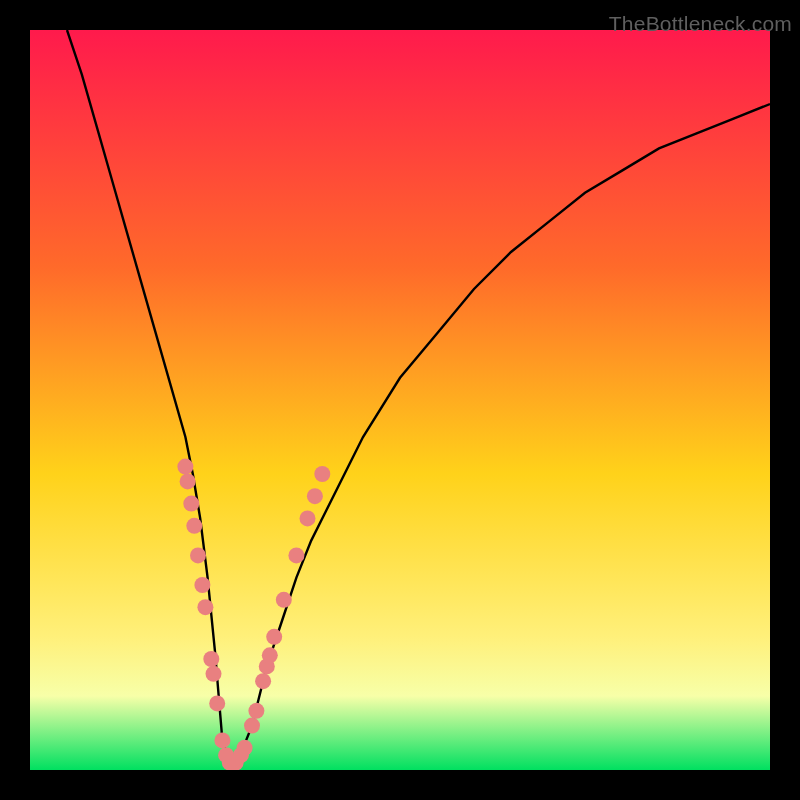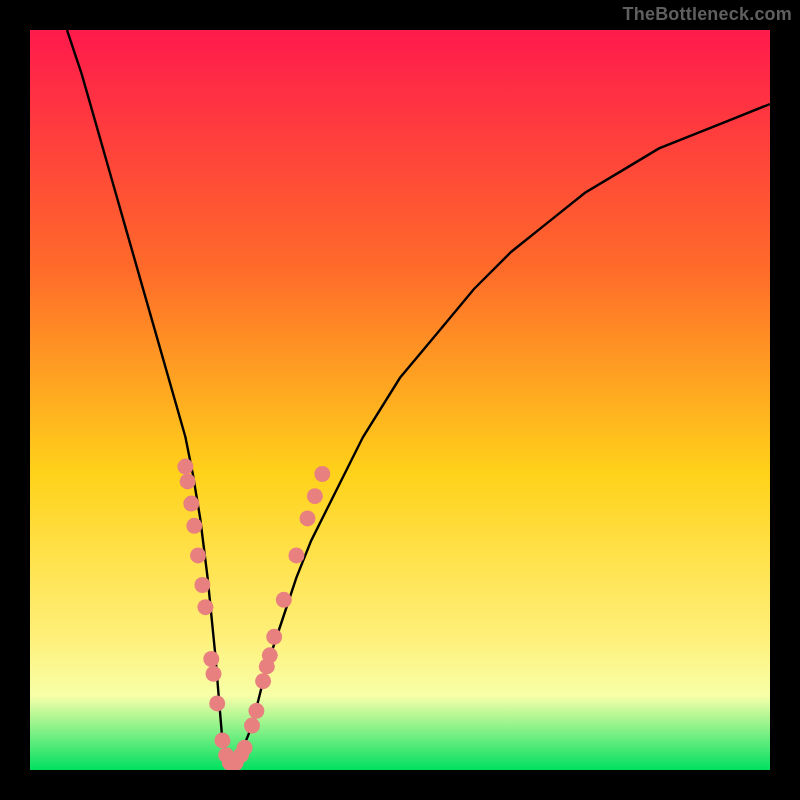--- a/index.html
+++ b/index.html
@@ -22,24 +22,24 @@
   .plot {
     position: absolute;
     left: 30px;
     top: 30px;
     width: 740px;
     height: 740px;
     
   }
   .watermark {
     position: absolute;
-    top: 4px;
+    top: 12px;
     right: 8px;
-    font-size: 18px;
-    font-weight: 700;
+    font-size: 21px;
+    font-weight: 400;
     color: #5f5f5f;
     letter-spacing: 0.2px;
   }
   svg {
     display: block;
   }
 </style>
 </head>
 <body>
 

